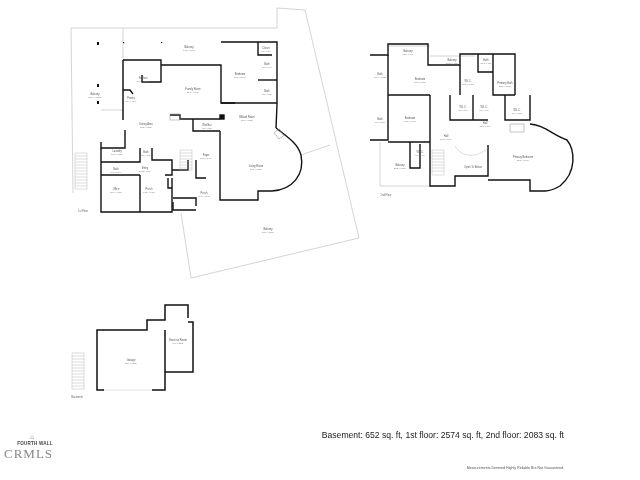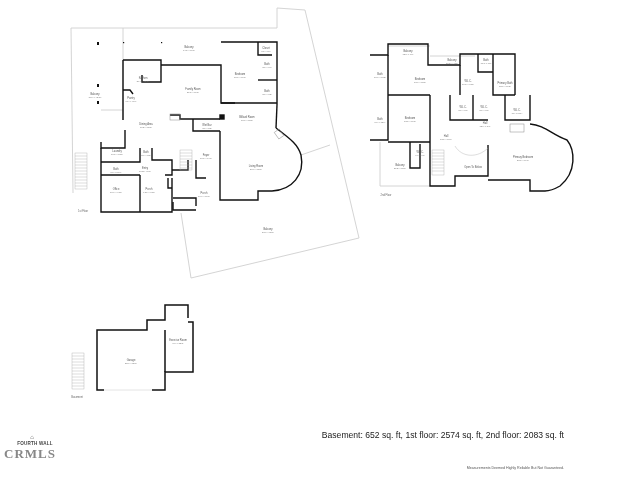--- a/index.html
+++ b/index.html
@@ -8,21 +8,21 @@
   .lbl { font-family:"Liberation Sans", sans-serif; fill:#555; text-anchor:middle; }
   .nm { font-size:2.6px; }
   .dm { font-size:2.2px; fill:#777; }
   .floor-lbl { font-size:2.6px; fill:#666; }
   .summary { position:absolute; left:0; width:564px; text-align:right; font-family:"Liberation Sans", sans-serif; color:#222; }
   .s1 { top:430px; font-size:8.6px; line-height:10px; }
   .disc { top:466px; font-size:3.6px; color:#555; }
   .logo { position:absolute; left:4px; top:434px; width:56px; text-align:center; }
   .logo .mark { font-size:6px; color:#444; line-height:7px; }
   .logo .brand { font-size:4.6px; font-weight:bold; color:#444; letter-spacing:0.2px; line-height:6px; margin-left:6px; }
-  .logo .crmls { font-family:"Liberation Serif", serif; font-size:13px; color:#888; letter-spacing:1px; line-height:14px; text-align:left;font-weight:bold; }
+  .logo .crmls { font-family:"Liberation Serif", serif; font-size:13px; color:#888; letter-spacing:1px; line-height:14px; text-align:left; }
 </style>
 </head>
 <body>
 
 <svg id="plan" viewBox="0 0 640 480" xmlns="http://www.w3.org/2000/svg">
 
   <g>
 
     <g fill="none" stroke="#cfcfcf" stroke-width="0.9">
       <polyline points="73,193 71,28 277,28 277,8 305,10"></polyline>

